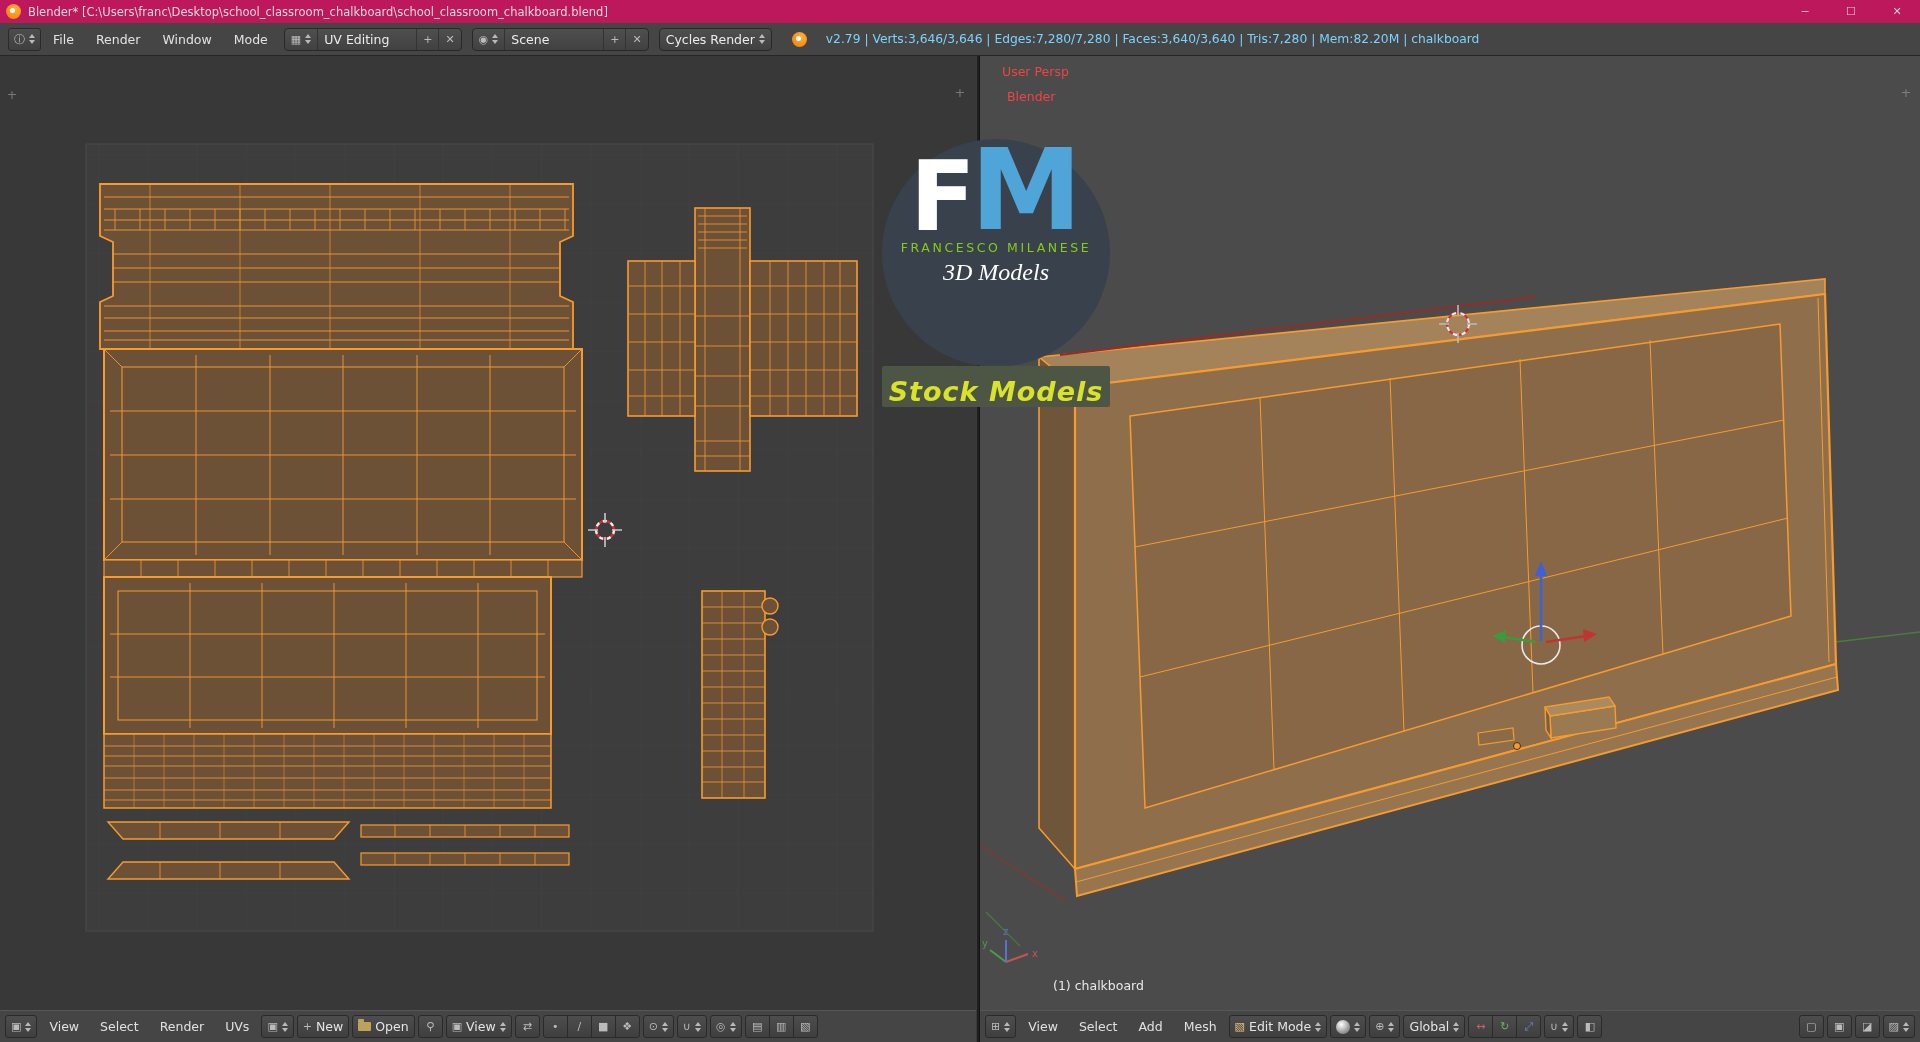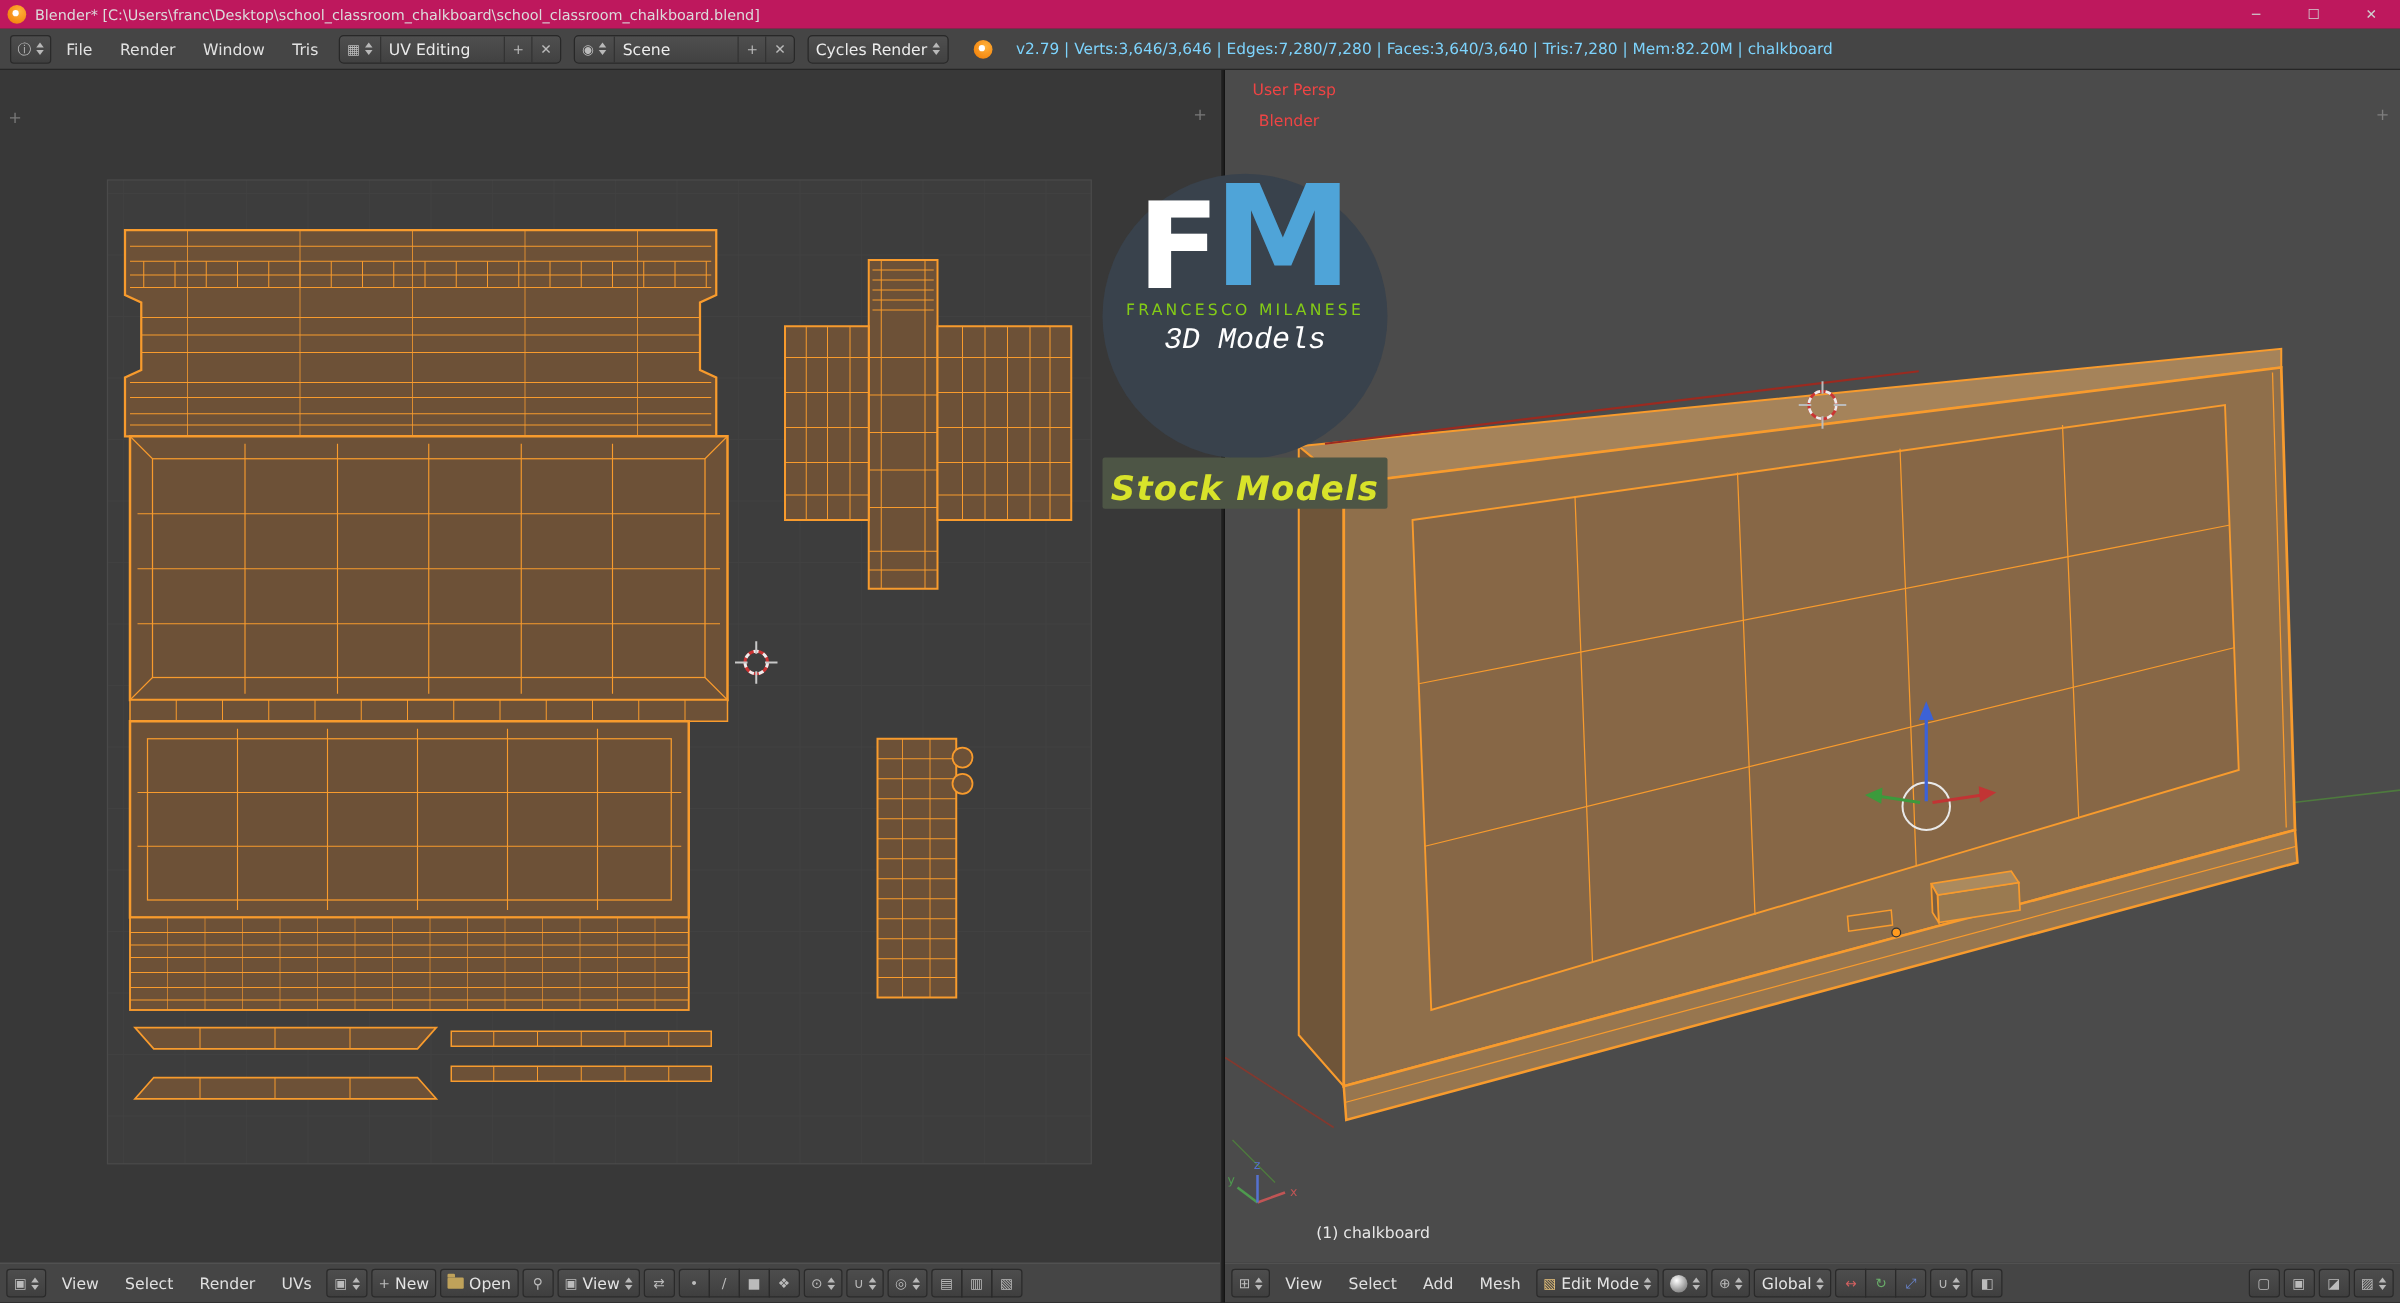--- a/index.html
+++ b/index.html
@@ -53,21 +53,21 @@
   .folder-ic{position:relative;width:13px;height:9px;background:#bfa25a;border-radius:1px;flex:none}
   .folder-ic::before{content:"";position:absolute;top:-3px;left:0;width:6px;height:3px;background:#bfa25a;border-radius:1px 1px 0 0}
   .right-cluster{margin-left:auto;display:flex;gap:3px;align-items:center}
   
   .watermark-circle{position:absolute;left:882px;top:139px;width:228px;height:228px;border-radius:50%;
     background:#39424c;z-index:40;display:flex;flex-direction:column;align-items:center}
   .fm{display:flex;align-items:flex-end;margin-top:6px;line-height:.82}
   .fm .f{font-size:96px;font-weight:bold;color:#ffffff}
   .fm .m{font-size:112px;font-weight:bold;color:#4fa4d8;margin-left:-5px}
   .wm-name{font-size:12.5px;letter-spacing:2.6px;color:#84cc16;margin-top:3px;white-space:nowrap}
-  .wm-tag{font-size:24px;font-style:italic;color:#ffffff;font-family:Liberation Mono, monospace;margin-top:4px}
+  .wm-tag{font-size:24px;font-style:italic;color:#ffffff;font-family:Liberation Serif, serif;margin-top:4px}
   .badge{position:absolute;left:882px;top:366px;width:228px;height:41px;background:#4d5545;z-index:40;
     display:flex;align-items:flex-end;justify-content:center;border-radius:2px}
   .badge span{font-size:27px;font-weight:bold;font-style:italic;color:#d8e32a;letter-spacing:1px;white-space:nowrap}
 </style>
 </head>
 <body>
 
 <div class="titlebar">
   <div class="app-ic"></div>
   <div class="title-text">Blender* [C:\Users\franc\Desktop\school_classroom_chalkboard\school_classroom_chalkboard.blend]</div>
@@ -82,21 +82,21 @@
   <div class="ibtn">
     <span class="sm-ic">ⓘ</span>
     <span class="updown">
         <i class="up"></i>
         <i class="dn"></i>
       </span>
   </div>
   <span class="menu">File</span>
   <span class="menu">Render</span>
   <span class="menu">Window</span>
-  <span class="menu">Tris</span>
+  <span class="menu">Mode</span>
 
   <div class="selector">
     <div class="seg">
       <span class="sm-ic">▦</span>
       <span class="updown">
           <i class="up"></i>
           <i class="dn"></i>
         </span>
     </div>
     <div class="seg">

